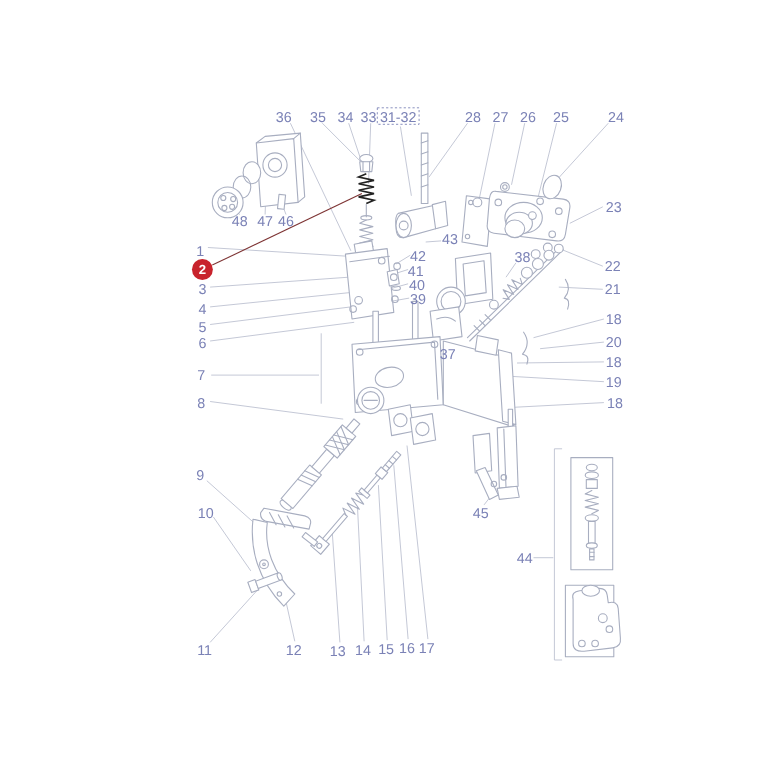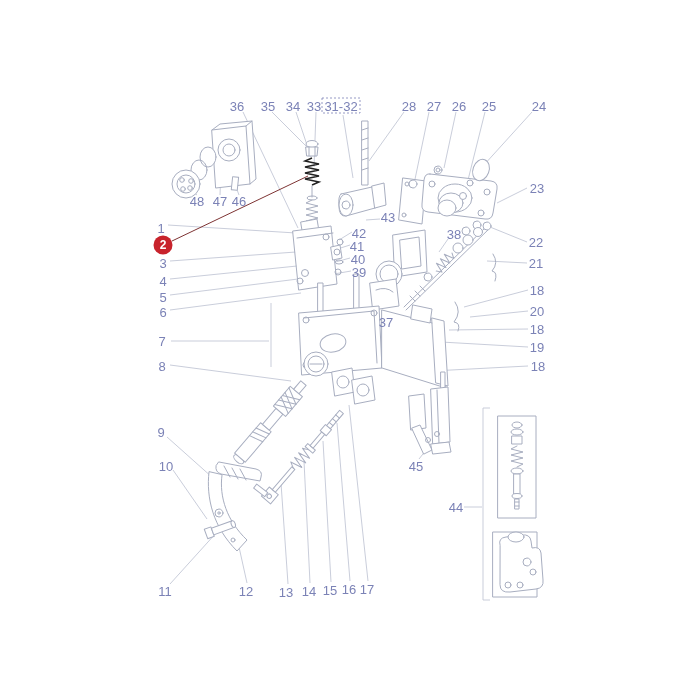--- a/index.html
+++ b/index.html
@@ -1,17 +1,17 @@
 <!DOCTYPE html>
 <html style="--label-color: #7b82b6; --leader-color: #c3c7d6; --art-color: #a8aec0; --highlight-color: #c8232c; --hl-leader-color: #7e3434; --hlpart-color: #222222;"><head>
 <meta charset="utf-8">
 <style>
   html,body{margin:0;padding:0;background:#ffffff;}
   .stage{position:relative;width:641px;height:700px;background:#fff;overflow:hidden;
-         font-family:"Liberation Sans",sans-serif;}
+         font-family:"Liberation Sans",sans-serif;padding-left:21px;}
   svg{display:block;}
   .callout{font:13px "Liberation Sans",sans-serif; fill:var(--label-color,#7b82b6);
            text-anchor:middle; cursor:pointer;}
   .leader{stroke:var(--leader-color,#c3c7d6); stroke-width:0.9; fill:none;}
   .art{stroke:var(--art-color,#a8aec0); stroke-width:1; fill:none;
        stroke-linejoin:round; stroke-linecap:round;}
   .artf{fill:#ffffff;}
   .hlpart{stroke:var(--hlpart-color,#222222); stroke-width:1.5; fill:none;}
   .hl-leader{stroke:var(--hl-leader-color,#7e3434); stroke-width:1; fill:none;}
   .hl-badge{fill:var(--highlight-color,#c8232c);}

